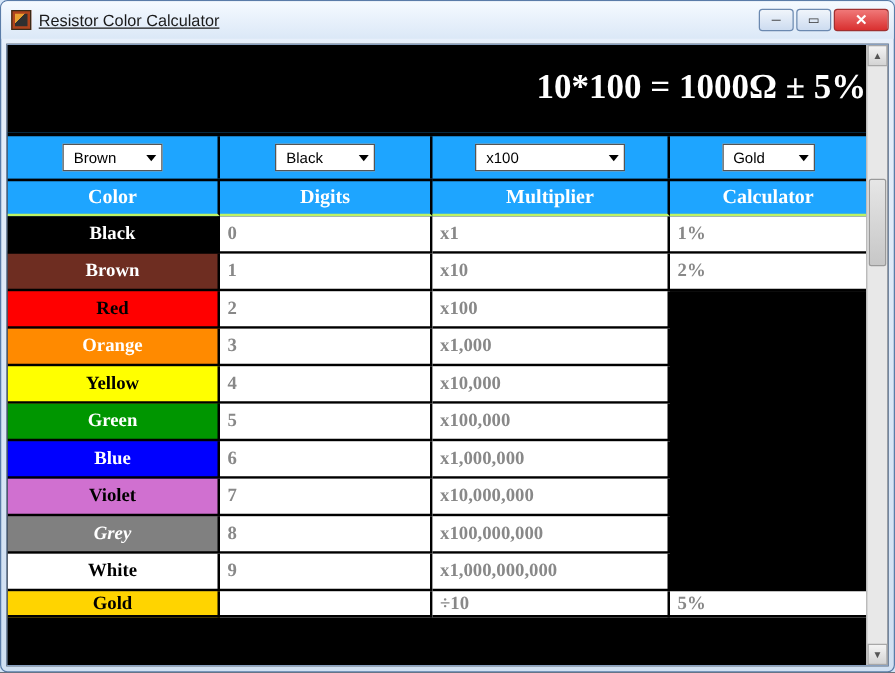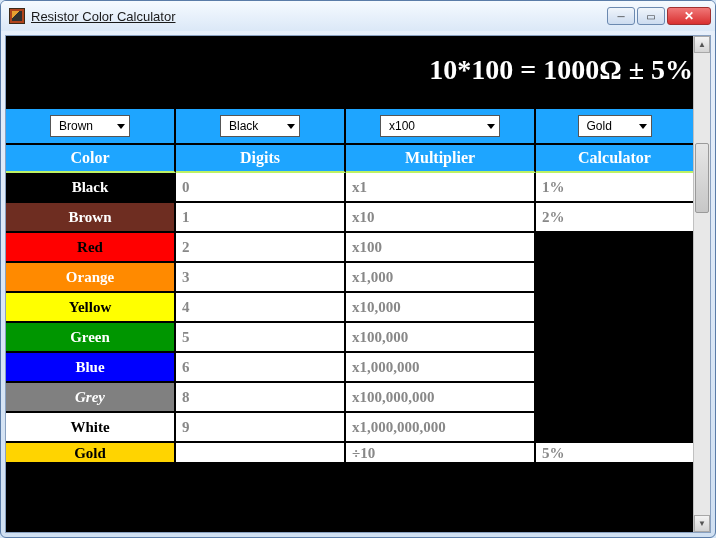--- a/index.html
+++ b/index.html
@@ -263,20 +263,26 @@
             <div class="cell-val">x100,000</div>
             <div class="cell-empty"></div>
           </div>
           <div class="row">
             <div class="cell-color" style="background: rgb(0, 0, 255); color: rgb(255, 255, 255);">Blue</div>
             <div class="cell-val">6</div>
             <div class="cell-val">x1,000,000</div>
             <div class="cell-empty"></div>
           </div>
           <div class="row">
+            <div class="cell-color" style="background: rgb(208, 112, 208); color: rgb(0, 0, 0);">Violet</div>
+            <div class="cell-val">7</div>
+            <div class="cell-val">x10,000,000</div>
+            <div class="cell-empty"></div>
+          </div>
+          <div class="row">
             <div class="cell-color" style="background: rgb(128, 128, 128); color: rgb(255, 255, 255); font-style: italic;">Grey</div>
             <div class="cell-val">8</div>
             <div class="cell-val">x100,000,000</div>
             <div class="cell-empty"></div>
           </div>
           <div class="row">
             <div class="cell-color" style="background: rgb(255, 255, 255); color: rgb(0, 0, 0);">White</div>
             <div class="cell-val">9</div>
             <div class="cell-val">x1,000,000,000</div>
             <div class="cell-empty"></div>

